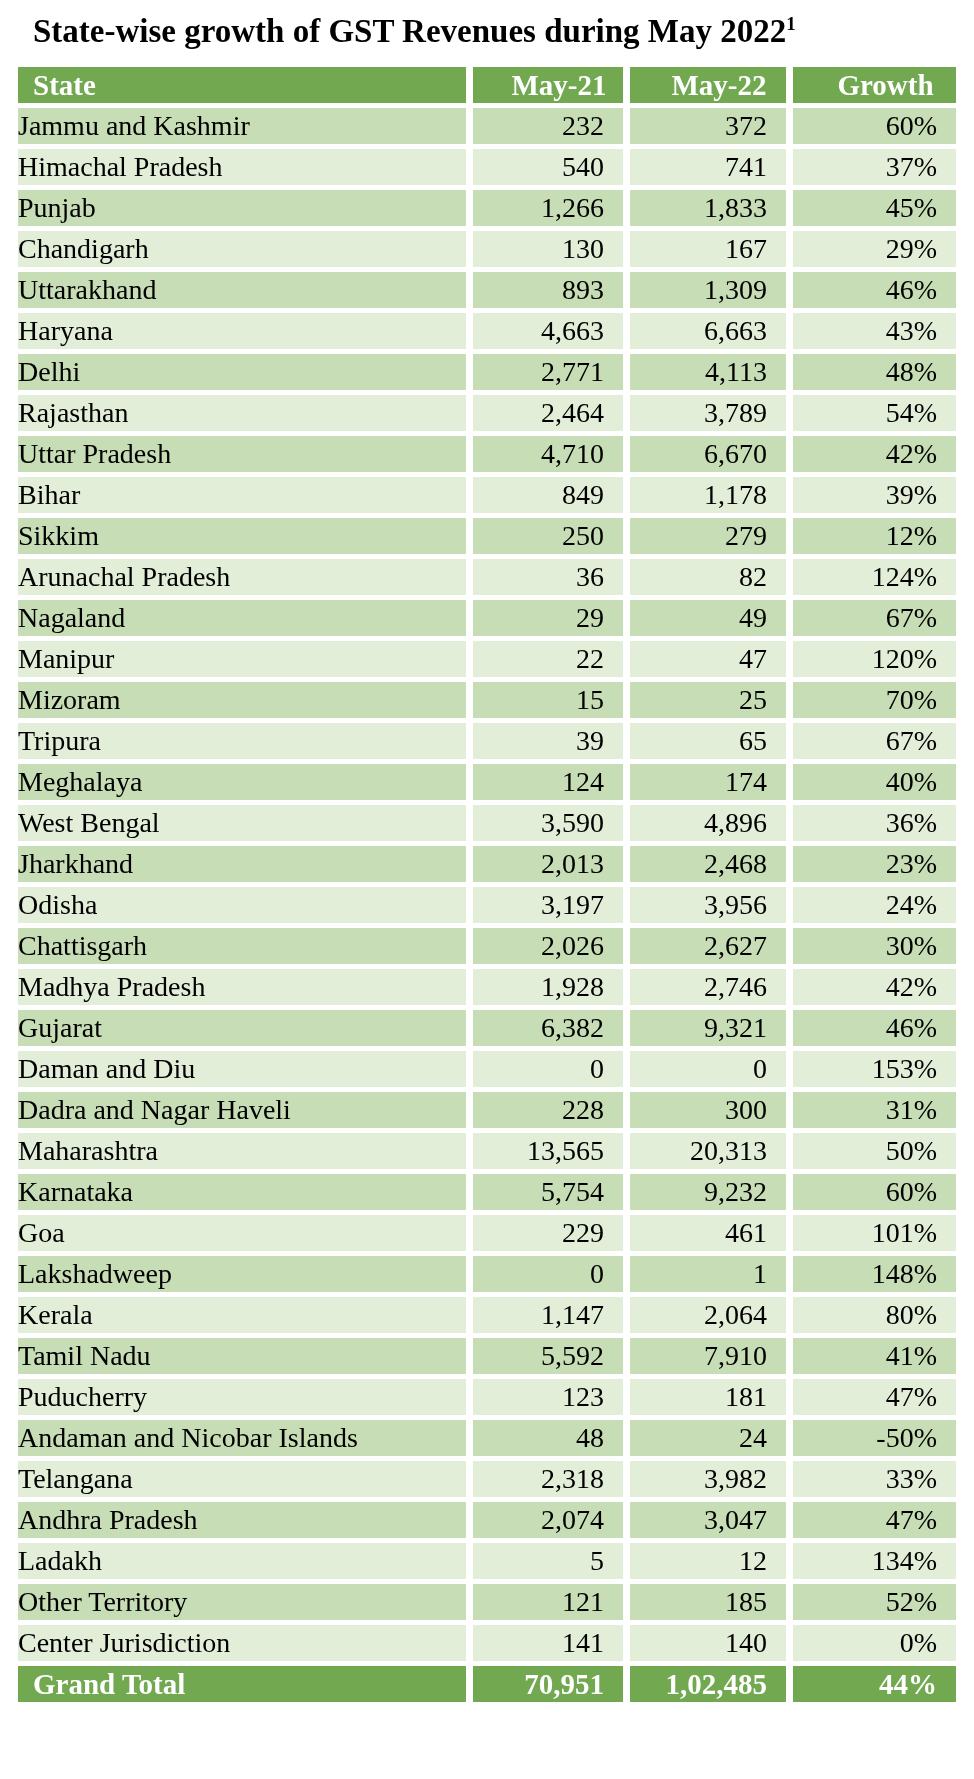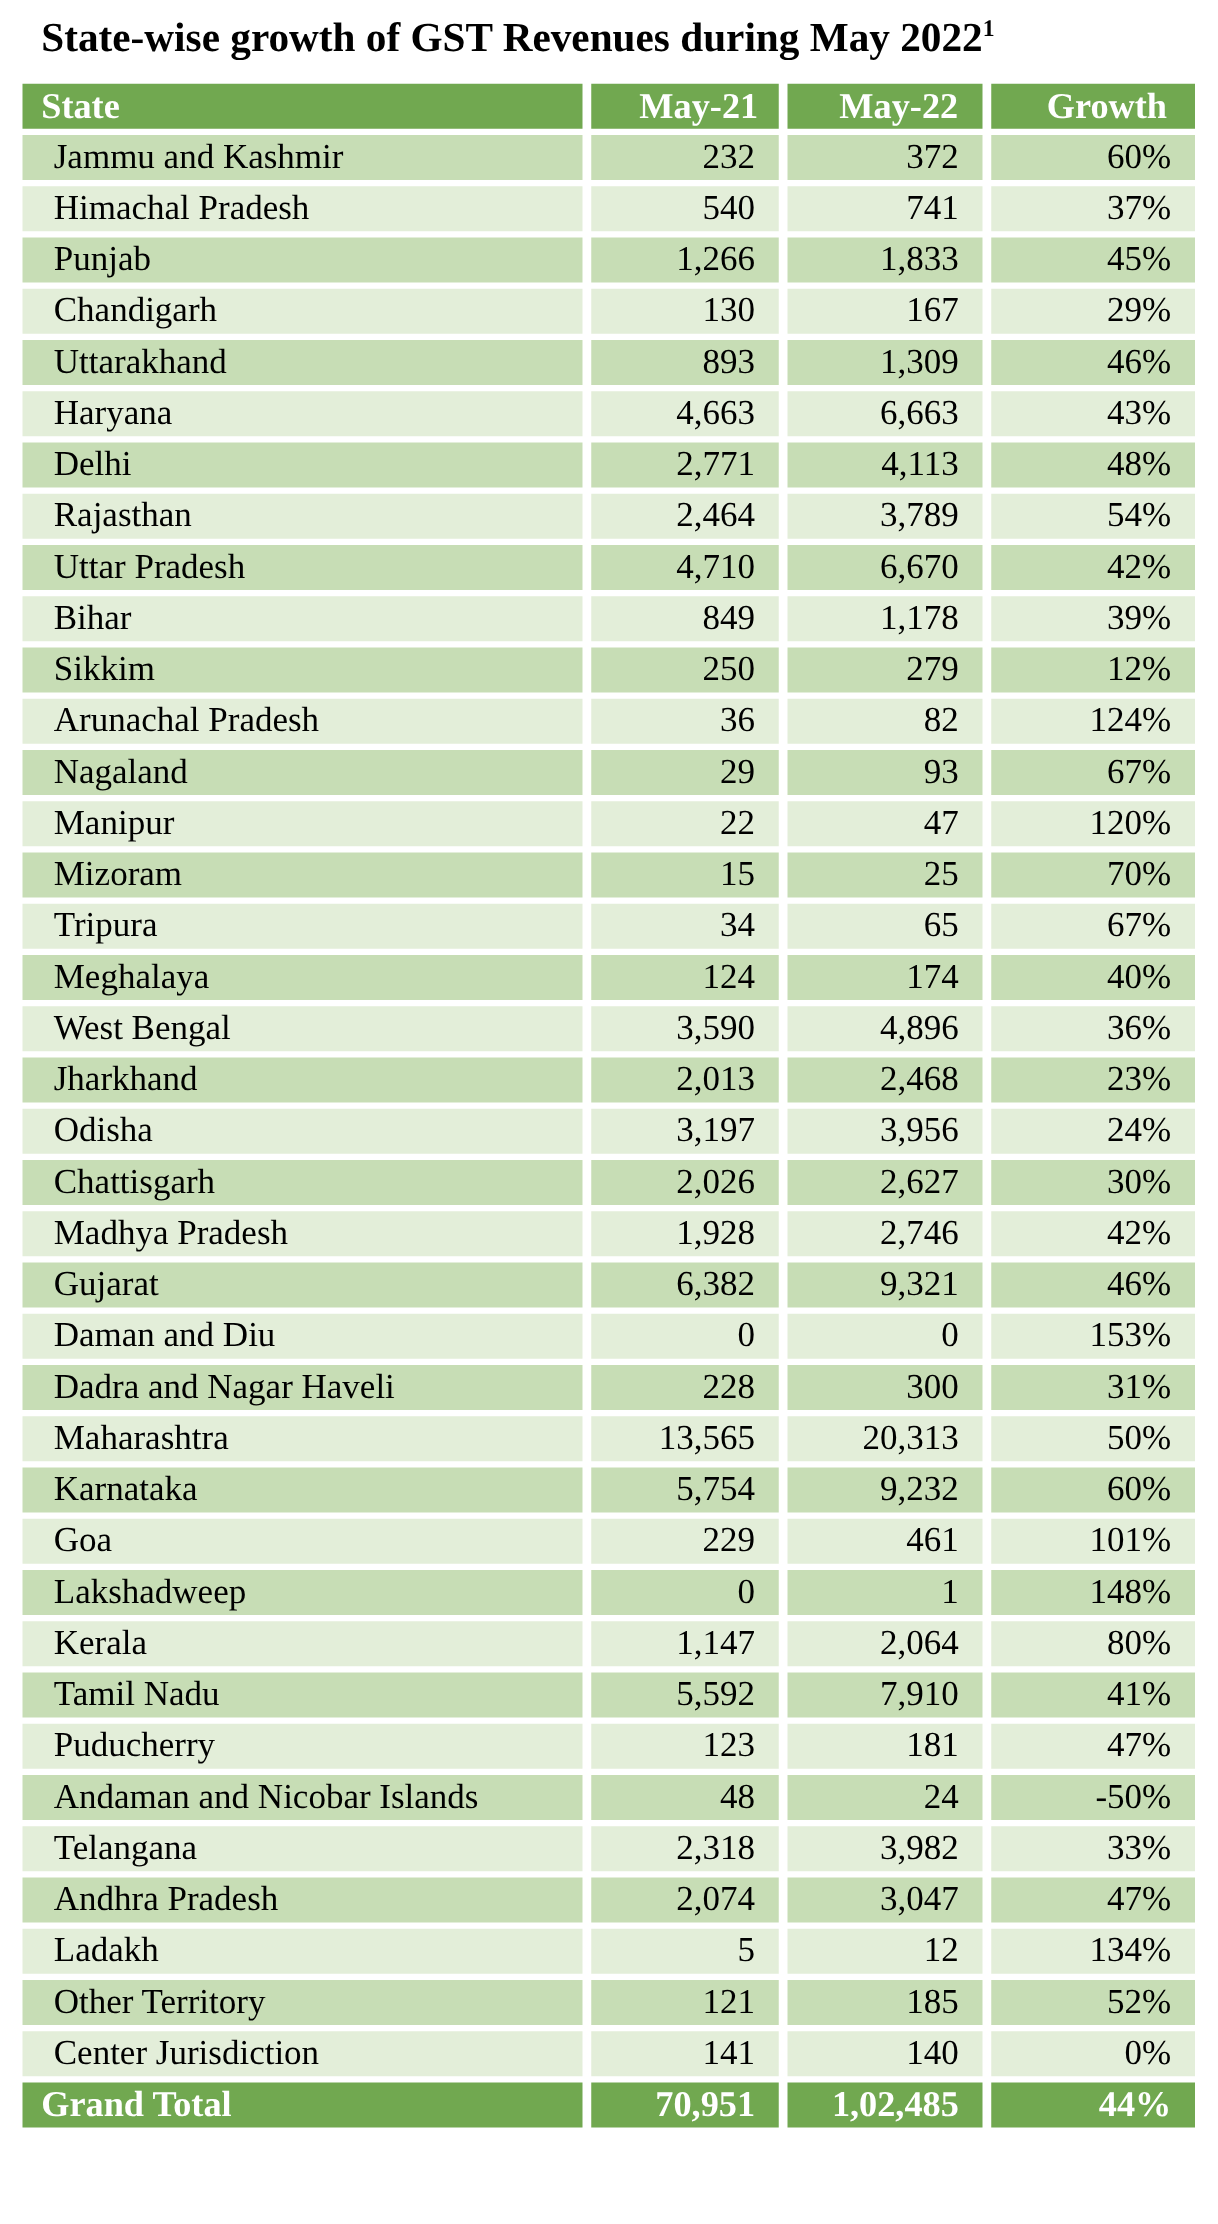--- a/index.html
+++ b/index.html
@@ -52,21 +52,21 @@
   }
   thead th {
     background: var(--header-bg);
     color: var(--header-text);
     font-weight: 700;
     font-size: 29px;
     padding-left: 22px;
   }
   thead th.h-state { text-align: left; padding-left: 15px; }
   thead th.h-num  { text-align: center; }
-  tbody td.state  { text-align: left; padding-left: 25px; }
+  tbody td.state  { text-align: left; padding-left: 0; }
   td.num          { text-align: right; padding-right: 19px; }
   tbody tr:nth-child(odd)  td { background: var(--row-dark); }
   tbody tr:nth-child(even) td { background: var(--row-light); }
   tfoot td {
     background: var(--header-bg);
     color: var(--header-text);
     font-weight: 700;
     font-size: 29px;
   }
   tfoot td.state { text-align: left; padding-left: 15px; }
@@ -174,41 +174,41 @@
   <tr>
     <td class="state">Arunachal Pradesh</td>
     <td class="num">36</td>
     <td class="num">82</td>
     <td class="num">124%</td>
   </tr>
 
   <tr>
     <td class="state">Nagaland</td>
     <td class="num">29</td>
-    <td class="num">93</td>
+    <td class="num">49</td>
     <td class="num">67%</td>
   </tr>
 
   <tr>
     <td class="state">Manipur</td>
     <td class="num">22</td>
     <td class="num">47</td>
     <td class="num">120%</td>
   </tr>
 
   <tr>
     <td class="state">Mizoram</td>
     <td class="num">15</td>
     <td class="num">25</td>
     <td class="num">70%</td>
   </tr>
 
   <tr>
     <td class="state">Tripura</td>
-    <td class="num">34</td>
+    <td class="num">39</td>
     <td class="num">65</td>
     <td class="num">67%</td>
   </tr>
 
   <tr>
     <td class="state">Meghalaya</td>
     <td class="num">124</td>
     <td class="num">174</td>
     <td class="num">40%</td>
   </tr>

